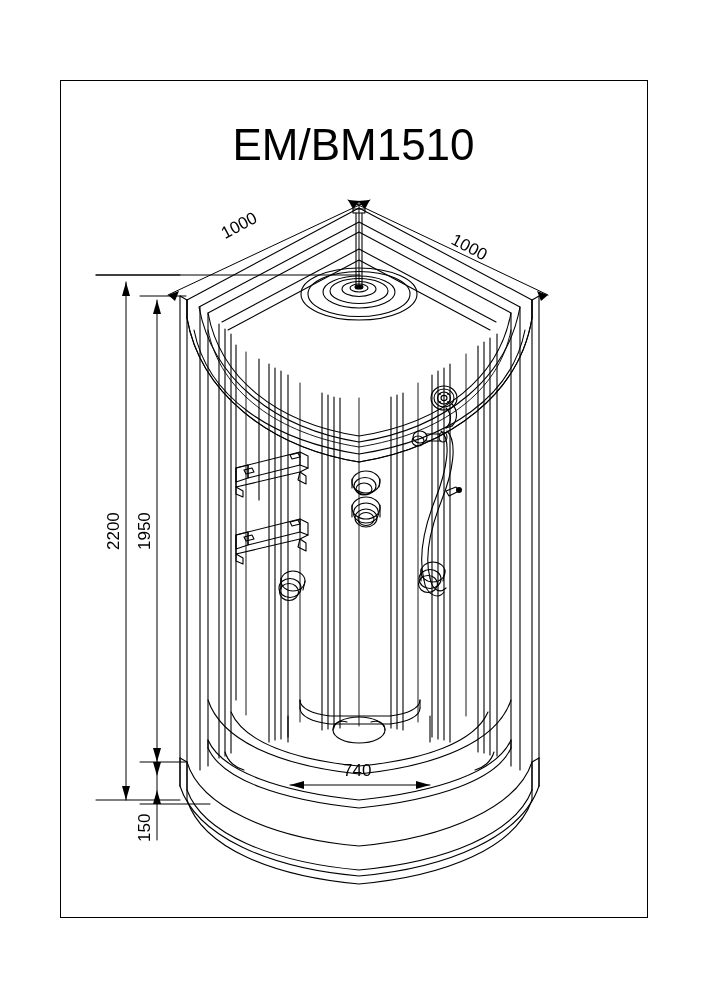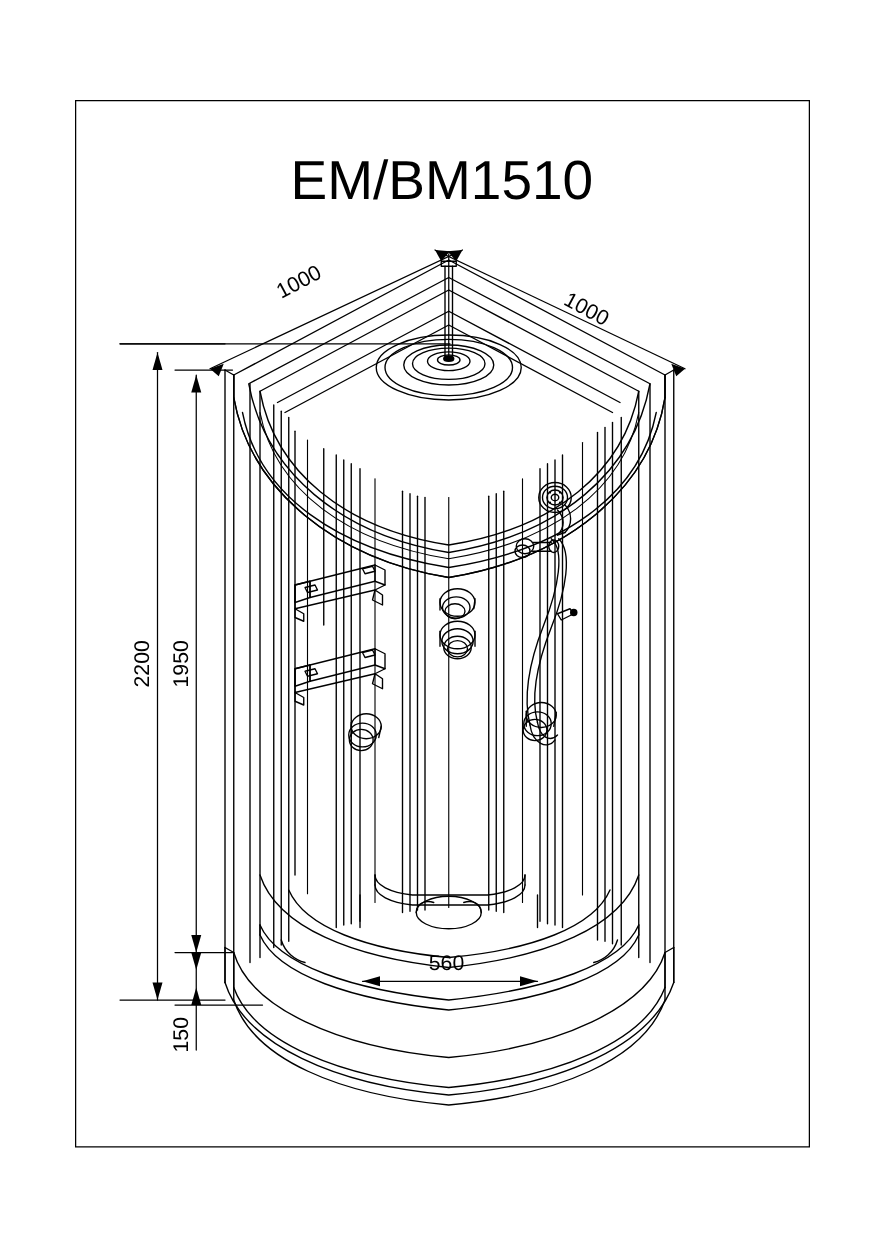--- a/index.html
+++ b/index.html
@@ -350,15 +350,15 @@
   <div class="lbl" style="left:218px;top:226px;transform:rotate(-28deg);transform-origin:left top;">1000</div>
 
   <div class="lbl" style="left:457px;top:230px;transform:rotate(28deg);transform-origin:left top;">1000</div>
 
   <div class="lbl vlbl" style="left:104px;top:550px;transform:rotate(-90deg);transform-origin:left top;">2200</div>
 
   <div class="lbl vlbl" style="left:135px;top:550px;transform:rotate(-90deg);transform-origin:left top;">1950</div>
 
   <div class="lbl vlbl" style="left:135px;top:842px;transform:rotate(-90deg);transform-origin:left top;">150</div>
 
-  <div class="lbl" style="left:343px;top:761px;">560</div>
+  <div class="lbl" style="left:343px;top:761px;">740</div>
 
 </div>
 
 </body></html>

